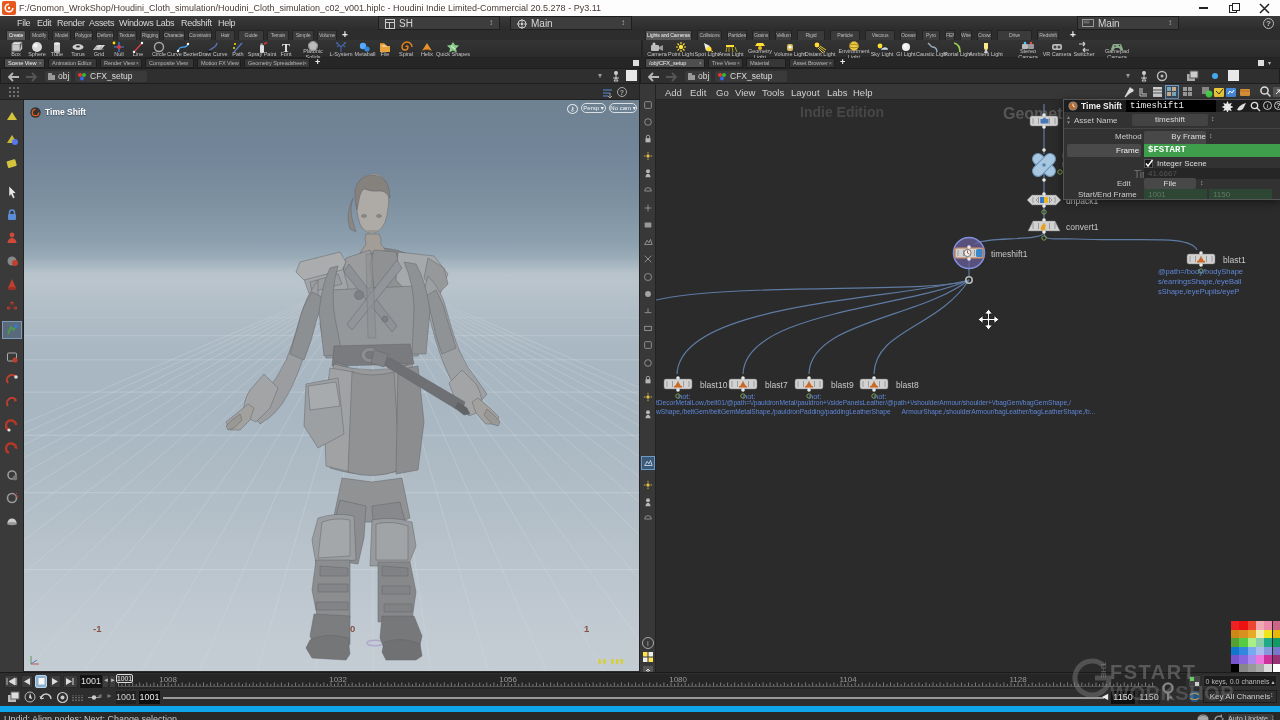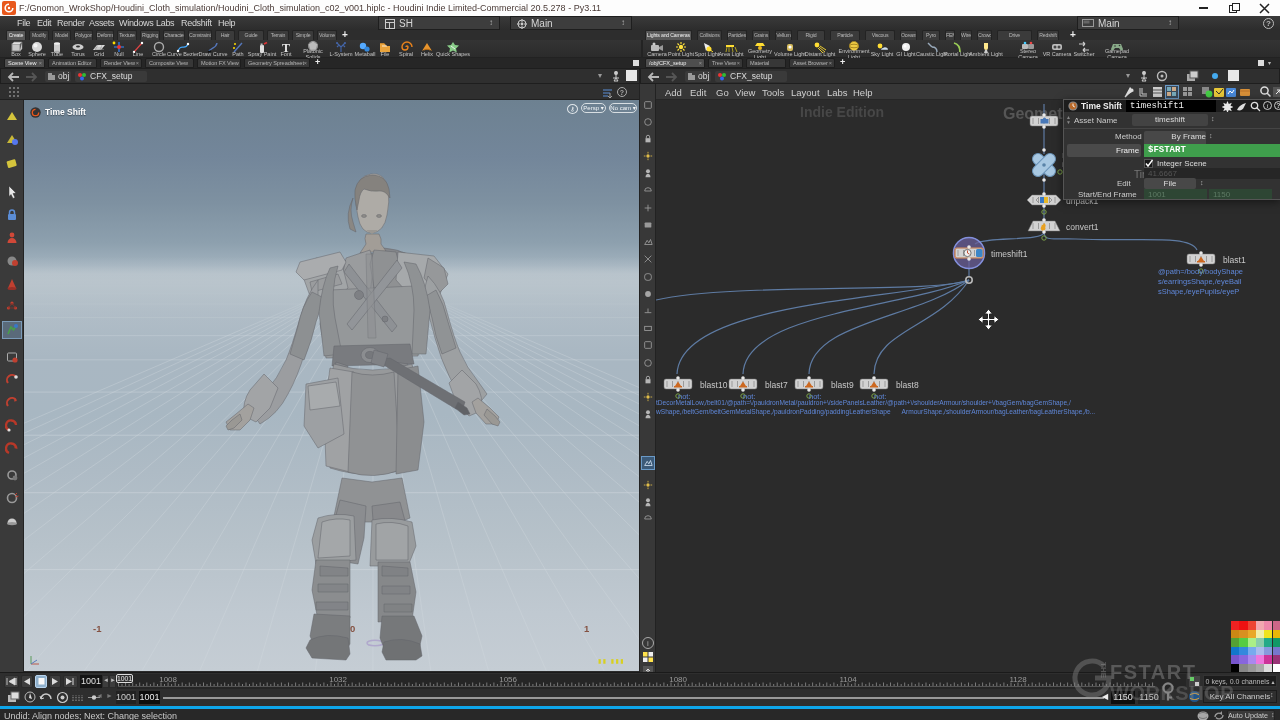--- a/index.html
+++ b/index.html
@@ -1375,21 +1375,21 @@
       <circle cx="8" cy="7" r="4.6" fill="none" stroke="#848484" stroke-width="2.2"></circle>
       <path d="M8 11.5v8m0-3h4" stroke="#848484" stroke-width="2.2"></path>
     </svg>
 <svg class="a" style="left:1188px;top:17px" width="13" height="13">
       <circle cx="6.5" cy="6.5" r="5.5" fill="#258"></circle>
       <path d="M2 5c2-2 7-2 9 0M2 8c2 2 7 2 9 0" stroke="#ea3" fill="none"></path>
     </svg>
 <div class="a" style="left:1203px;top:17px;width:74px;height:13px;background:#2f2f2f;border:1px solid #1c1c1c;color:#ccc;font-size:8px;text-align:center;line-height:12px">Key All Channels</div>
 <div class="a tx" style="left:1270px;top:18px;font-size:7px;color:#aaa">↕</div>
 </div>
-<div class="a" style="left:0;top:706px;width:1280px;height:14px;background:#282828;border-top:3px solid #0ea5e9">
+<div class="a" style="left:0;top:706px;width:1280px;height:14px;background:#282828;border-top:6px solid #0ea5e9">
 <div class="a tx" style="left:4px;top:2px;font-size:9px;color:#c8c8c8">Undid: Align nodes; Next: Change selection</div>
 <svg class="a" style="left:1196px;top:1px" width="14" height="12">
       <ellipse cx="7" cy="6" rx="5.5" ry="4.5" fill="#a8a8a8"></ellipse>
       <path d="M3 4c2-2 6-2 8 0M3 7c2 2 6 2 8 0" stroke="#777" fill="none"></path>
     </svg>
 <svg class="a" style="left:1213px;top:1px" width="12" height="12">
       <path d="M2 7a4 4 0 0 1 7-2.5M10 5a4 4 0 0 1-7 2.5" fill="none" stroke="#999" stroke-width="1.3"></path>
       <path d="M9 1v3H6z" fill="#999"></path>
     </svg>
 <div class="a" style="left:1227px;top:1px;width:48px;height:11px;background:#3a3a3a;border:1px solid #222;border-radius:2px;color:#ccc;font-size:7.2px;text-align:left;line-height:10px">Auto Update</div>

